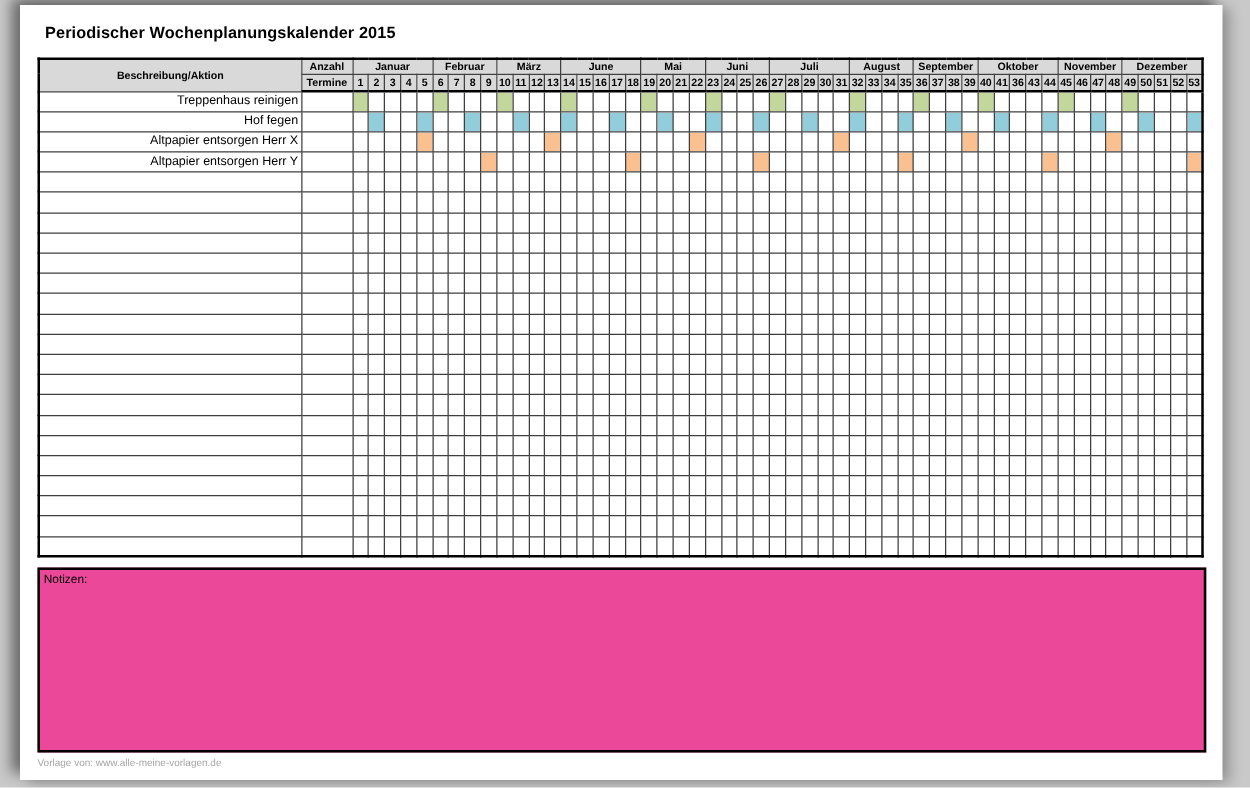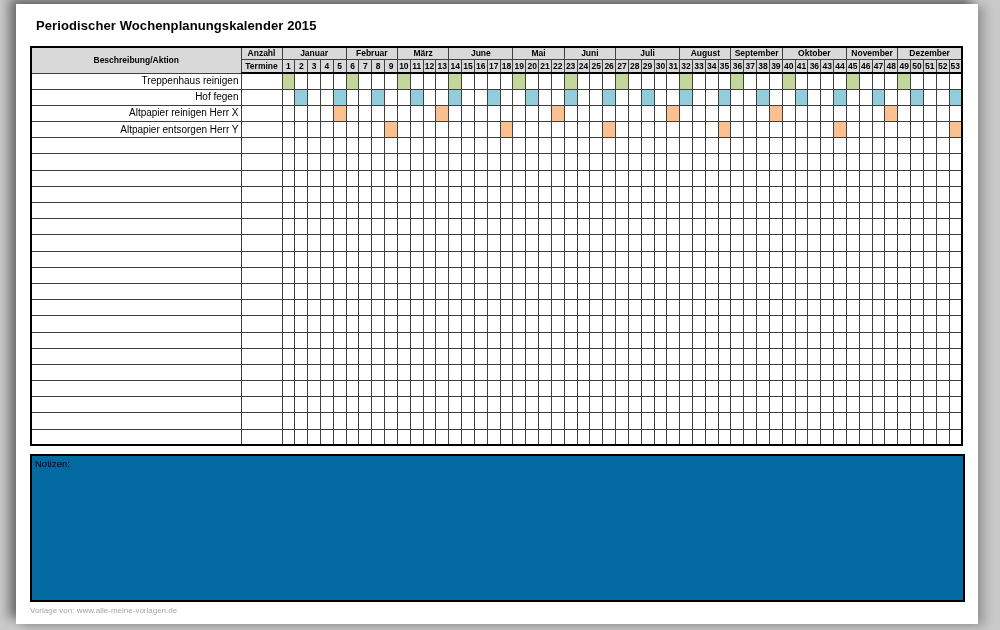--- a/index.html
+++ b/index.html
@@ -34,21 +34,21 @@
   td.desc-h { vertical-align: bottom; padding-bottom: 2px; }
   td.c1 { border-right: 2px solid var(--c-border, #000); margin-left: 18px; }
   td.c2 { border-right: 2px solid var(--c-border, #000); margin-left: 16px; }
   tr.drow td { height: 16.2px; background: #fff; }
   tr.drow td.lbl {
     text-align: right; font-size: 10px; padding: 0 2px 1px 3px;
     font-weight: normal; color: #000;
   }
   .notes {
     position: absolute; left: 14px; top: 450px; width: 935px; height: 148px;
-    border: 2px solid var(--c-border, #000); background: #0369a1;
+    border: 2px solid var(--c-border, #000); background: #ec4899;
   }
   .notes .notes-label { display: block; font-size: 9.5px; color: #000; padding: 2px 0 0 3px; }
   .footer {
     position: absolute; left: 14px; top: 602px; width: 933px;
     text-align: left; font-size: 8px; color: var(--c-footer-text, #a6a6a6);
   }
 </style>
 </head>
 <body>
 
@@ -294,21 +294,21 @@
           <td></td>
           <td style="background: rgb(146, 205, 220);"></td>
           <td></td>
           <td></td>
           <td style="background: rgb(146, 205, 220);"></td>
           <td></td>
           <td></td>
           <td style="background: rgb(146, 205, 220);"></td>
         </tr>
         <tr class="drow">
-          <td class="c1 lbl">Altpapier reinigen Herr X</td>
+          <td class="c1 lbl">Altpapier entsorgen Herr X</td>
           <td class="c2"></td>
           <td></td>
           <td></td>
           <td></td>
           <td></td>
           <td style="background: rgb(250, 192, 143);"></td>
           <td></td>
           <td></td>
           <td></td>
           <td></td>

